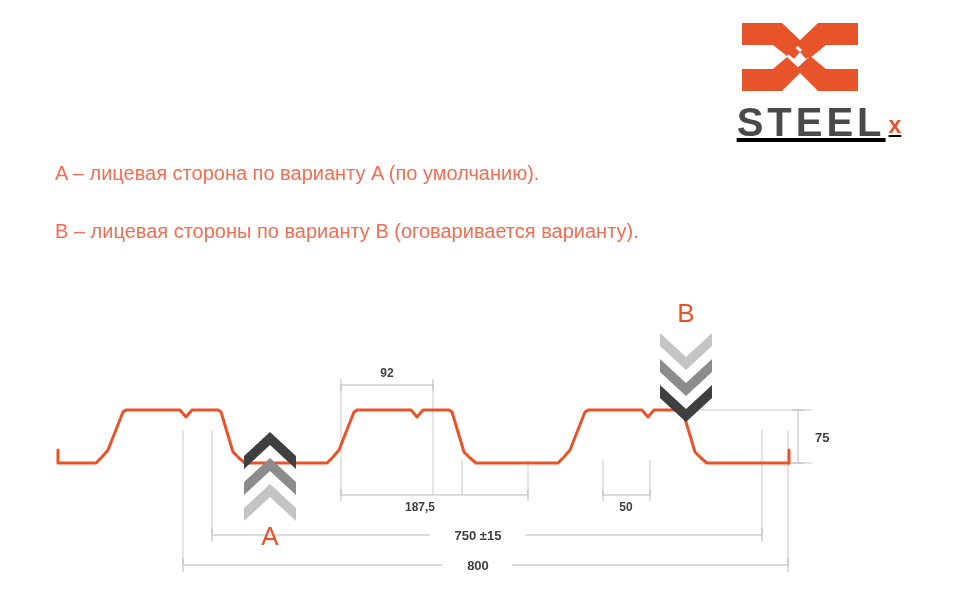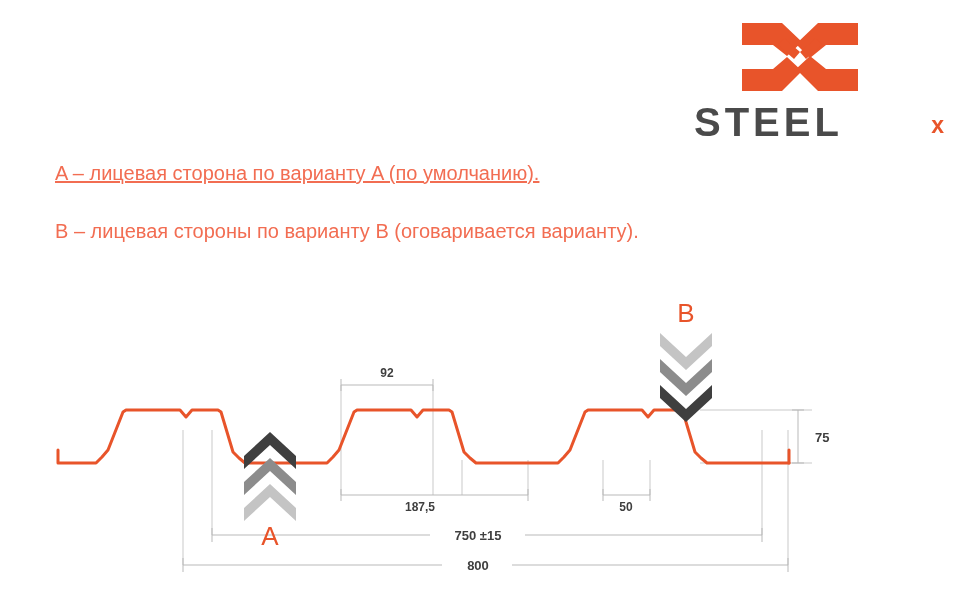--- a/index.html
+++ b/index.html
@@ -8,37 +8,37 @@
     font-family:"Liberation Sans","DejaVu Sans",sans-serif;
     overflow:hidden;position:relative;
   }
   .page{position:absolute;inset:0;}
 
   
   .logo{position:absolute;left:694px;top:18px;width:250px;height:126px;}
   .logo-mark{position:absolute;left:46px;top:0;width:120px;height:78px;}
   .logo-word{
     position:absolute;left:0;top:84px;width:250px;height:42px;
-    display:flex;align-items:flex-start;justify-content:space-between;
+    display:flex;align-items:flex-start;justify-content:center;text-decoration:underline;
   }
   .logo-steel{
     font-size:40px;font-weight:bold;letter-spacing:4px;color:#4a4a4a;
     line-height:40px;
   }
   .logo-x{
     font-size:23px;font-weight:bold;color:#e8542a;line-height:23px;
     margin-left:3px;margin-top:12px;
   }
 
   
   .legend{position:absolute;left:55px;}
   .legend-line{
     color:#f26d52;font-size:20px;line-height:26px;white-space:nowrap;
   }
-  .legend-a{top:160px;text-decoration:underline;}
+  .legend-a{top:160px;}
   .legend-b{top:218px;}
 
   
   .drawing{position:absolute;left:0;top:280px;width:970px;height:317px;}
   .drawing svg{display:block;}
 
   .dim-text{
     font-family:"Liberation Sans","DejaVu Sans",sans-serif;
     font-size:12px;font-weight:bold;fill:#3f3f3f;
   }

